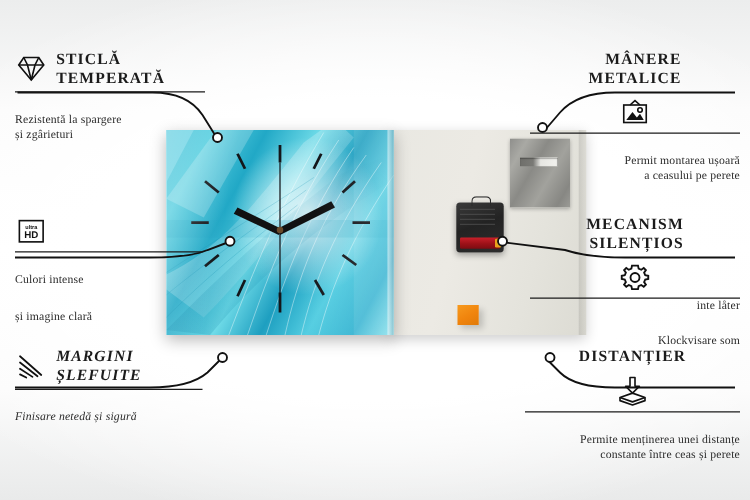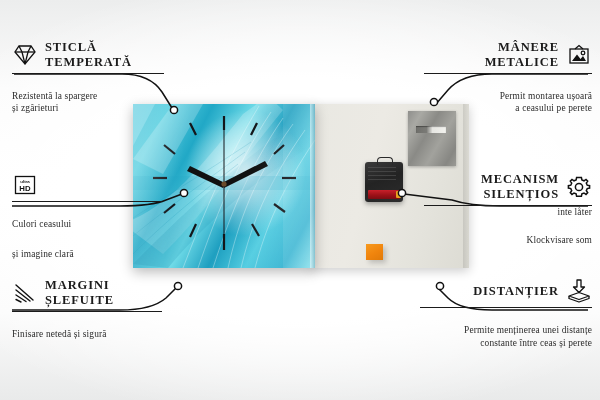--- a/index.html
+++ b/index.html
@@ -29,31 +29,31 @@
   }
   .co-rule{height:0;border-top:1.4px solid #1b1b1b;margin-top:3px;}
   .co-sub{
     font-family:"Liberation Serif", serif;
     font-size:9.4px;line-height:1.35;color:#2b2b2b;margin-top:16px;
     letter-spacing:.15px;
   }
   .left .co-head{justify-content:flex-start;}
   .left .co-title{text-align:left;}
   .left .co-sub{text-align:left;}
-  .right .co-head{justify-content:flex-end;}
+  .right .co-head{justify-content:flex-end;flex-direction:column;}
   .right .co-title{text-align:right;}
   .right .co-sub{text-align:right;}
 
   .ico{width:26px;height:26px;flex:0 0 26px;display:block;}
   .ico svg{display:block;width:26px;height:26px;}
 
   
   #c-glass   {left:12px; top:40px;  width:152px;}
   #c-print   {left:12px; top:172px; width:150px;}
-  #c-edges   {left:12px; top:278px; width:150px;}
+  #c-edges   {left:12px; top:278px; width:150px;font-style:italic;}
   
   #c-handles {right:8px;  top:40px;  width:168px;}
   #c-mech    {right:8px;  top:172px; width:168px;}
   #c-foam    {right:8px;  top:278px; width:172px;}
 
   
   #leaders{position:absolute;inset:0;width:600px;height:400px;pointer-events:none;}
 
   
   #product{position:absolute;left:133px;top:104px;width:336px;height:164px;}
@@ -263,21 +263,21 @@
     <div class="co-head">
       <span class="ico">
         <svg viewBox="0 0 26 26">
           <rect x="3.5" y="4.5" width="19" height="17" fill="none" stroke="#111" stroke-width="1.3"></rect>
           <text x="13" y="11.2" font-family="Liberation Sans, sans-serif" font-size="4.4" font-weight="700" text-anchor="middle" fill="#111">ultra</text>
           <text x="13" y="18.6" font-family="Liberation Sans, sans-serif" font-size="7.8" font-weight="700" text-anchor="middle" fill="#111">HD</text>
         </svg>
       </span>
     </div>
     <div class="co-rule"></div>
-    <div class="co-sub">Culori ceasului</div>
+    <div class="co-sub">Culori intense</div>
     <div class="co-sub" style="margin-top:17px">și imagine clară</div>
   </div>
 
   <div class="callout left" id="c-edges">
     <div class="co-head">
       <span class="ico">
         <svg viewBox="0 0 26 26">
             <g stroke="#111" stroke-width="1.4" fill="none" stroke-linecap="round">
           <path d="M4,5 L21,20"></path>
               <path d="M4,10 L18,21"></path>

